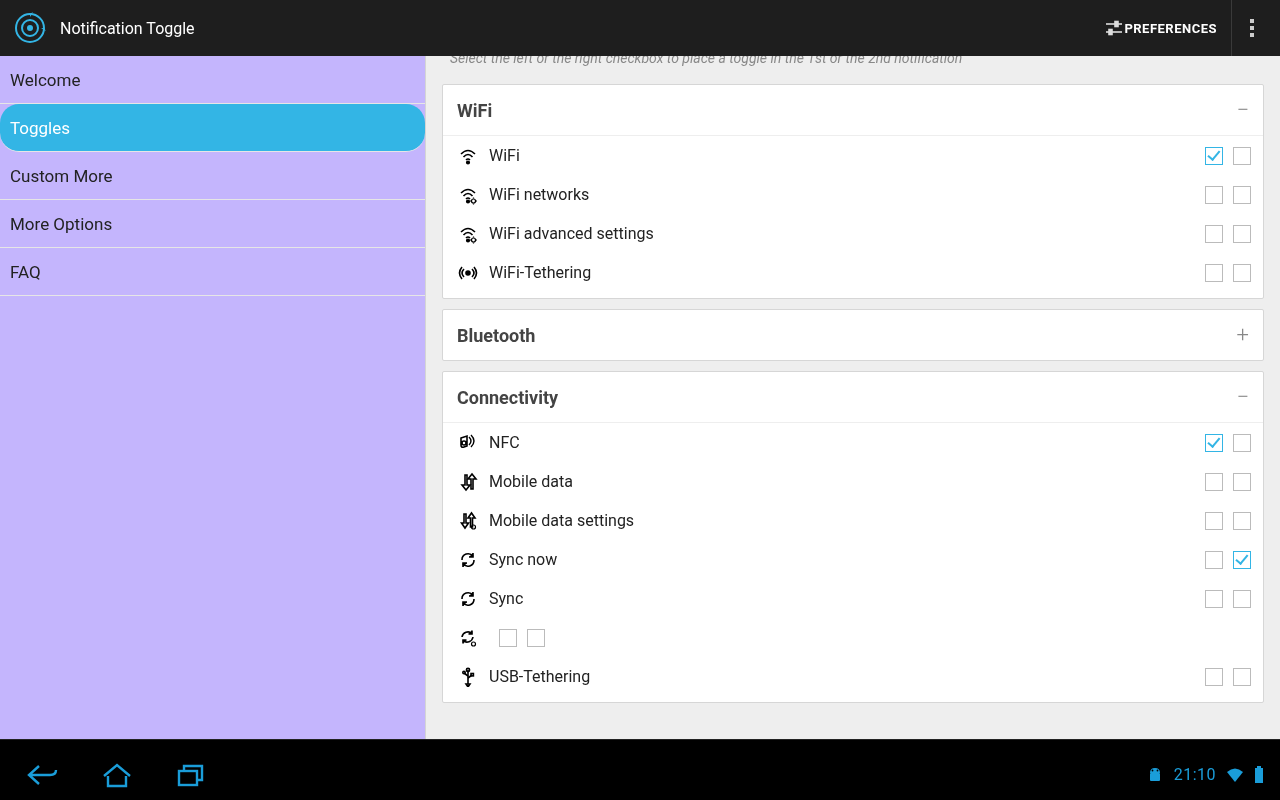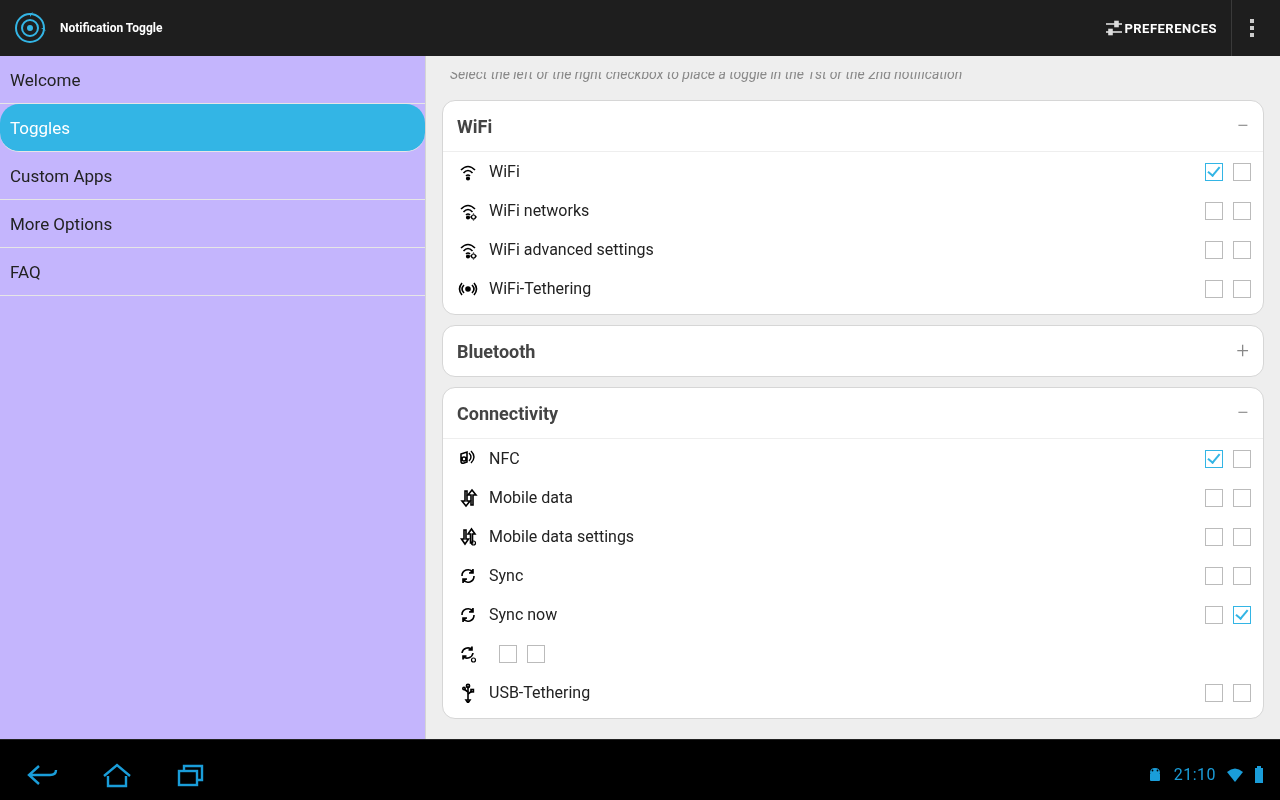--- a/index.html
+++ b/index.html
@@ -11,21 +11,21 @@
   display: flex;
   align-items: center;
   padding: 0 8px 0 12px;
   color: #fff;
 }
 .actionbar .app-icon {
   width: 36px; height: 36px;
   display: flex; align-items: center; justify-content: center;
   margin-right: 12px;
 }
-.actionbar .title { font-size: 12px; font-weight: 700; flex: 1; }
+.actionbar .title { font-size: 16px; font-weight: 400; flex: 1; }
 .actionbar .prefs {
   display: flex; align-items: center; gap: 0;
   padding: 0 14px; height: 56px;
   border-right: 1px solid #3a3a3a;
   cursor: pointer;
 }
 .actionbar .prefs .label { font-size: 13px; font-weight: 700; letter-spacing: 0.5px; }
 .actionbar .overflow { width: 40px; display: flex; justify-content: center; align-items: center; cursor: pointer; }
 .overflow-dots { display: flex; flex-direction: column; gap: 3px; }
 .overflow-dots span { width: 4px; height: 4px; background: #ccc; }
@@ -49,33 +49,32 @@
   color: #222;
   border-bottom: 1px solid #e6e6e6;
   cursor: pointer;
 }
 .sidebar-item.active { background: #33b5e5; color: #fff; border-radius: 19px; }
 
 .main {
   flex: 1;
   overflow: hidden;
   padding: 0;
-  margin-top: 16px;
 }
 .hint {
   font-style: italic;
   color: #888;
   font-size: 14px;
   padding: 0 24px 8px;
   margin-top: -6px;
 }
 .card {
   background: #fff;
   border: 1px solid #d6d6d6;
-  border-radius: 13px;
+  border-radius: 2px;
   margin: 10px 16px;
 }
 .card-header {
   display: flex; align-items: center;
   padding: 14px 14px;
   border-bottom: 1px solid #eee;
   font-size: 18px;
   font-weight: 700;
   color: #444;
   cursor: pointer;
@@ -159,21 +158,21 @@
         <span></span>
         <span></span>
       </div>
   </div>
 </div>
 
 <div class="content-area">
   <div class="sidebar" id="sidebar">
       <div class="sidebar-item">Welcome</div>
       <div class="sidebar-item active">Toggles</div>
-      <div class="sidebar-item">Custom Apps</div>
+      <div class="sidebar-item">Custom More</div>
       <div class="sidebar-item">More Options</div>
       <div class="sidebar-item">FAQ</div>
     </div>
   <div class="main">
     <div class="hint">Select the left or the right checkbox to place a toggle in the 1st or the 2nd notification</div>
     <div id="sections">
         <div class="card">
           <div class="card-header">
             <span>WiFi</span>
             <span class="spacer"></span>
@@ -287,35 +286,35 @@
         <span class="cb "></span>
           </div>
           <div class="toggle-row">
         <span class="ticon">
               <svg width="20" height="20" viewBox="0 0 20 20" fill="none" stroke="#000" stroke-width="1.6">
                 <path d="M4 10 A6 6 0 0 1 15 6.5 M16 10 A6 6 0 0 1 5 13.5"></path>
                 <path d="M15 3 L15 7 L11 7" fill="#000"></path>
                 <path d="M5 17 L5 13 L9 13" fill="#000"></path>
               </svg>
             </span>
-        <span class="tlabel">Sync</span>
-        <span class="cb "></span>
-        <span class="cb "></span>
+        <span class="tlabel">Sync now</span>
+        <span class="cb "></span>
+        <span class="cb checked"></span>
           </div>
           <div class="toggle-row">
         <span class="ticon">
               <svg width="20" height="20" viewBox="0 0 20 20" fill="none" stroke="#000" stroke-width="1.6">
                 <path d="M4 10 A6 6 0 0 1 15 6.5 M16 10 A6 6 0 0 1 5 13.5"></path>
                 <path d="M15 3 L15 7 L11 7" fill="#000"></path>
                 <path d="M5 17 L5 13 L9 13" fill="#000"></path>
               </svg>
             </span>
-        <span class="tlabel">Sync now</span>
-        <span class="cb "></span>
-        <span class="cb checked"></span>
+        <span class="tlabel">Sync</span>
+        <span class="cb "></span>
+        <span class="cb "></span>
           </div>
           <div class="toggle-row">
         <span class="ticon">
               <svg width="20" height="20" viewBox="0 0 20 20" fill="none" stroke="#000" stroke-width="1.6">
                 <path d="M4 9 A6 6 0 0 1 14 5.5 M15 9 A6 6 0 0 1 5 12.5"></path>
                 <path d="M14 2.5 L14 6 L10.5 6" fill="#000"></path>
                 <path d="M5 15.5 L5 12 L8.5 12" fill="#000"></path>
                 <circle cx="15.5" cy="16" r="2" stroke-width="1.2"></circle>
               </svg>
             </span>

